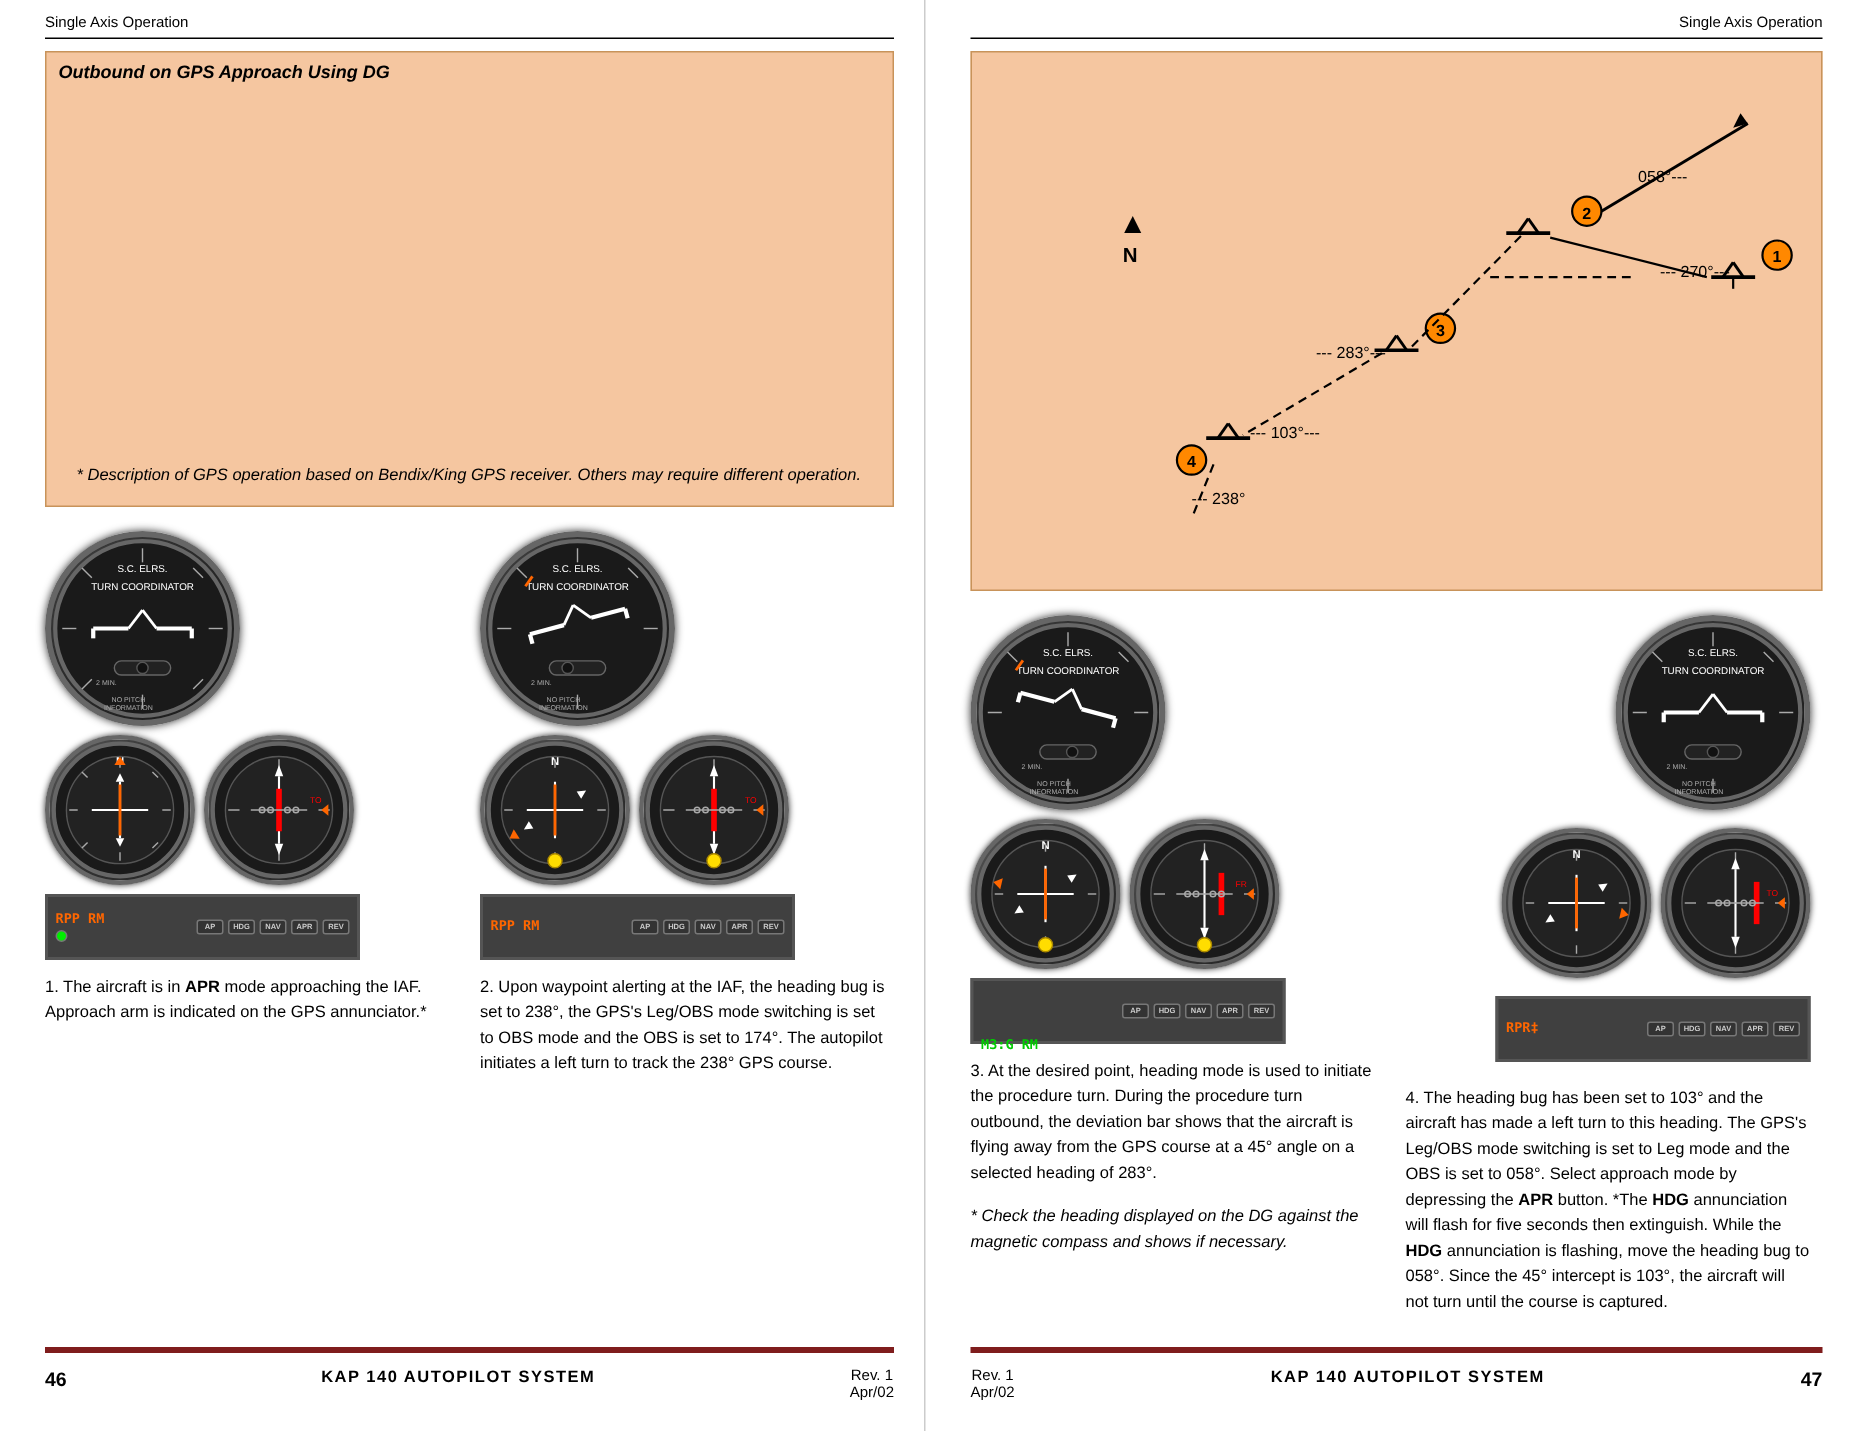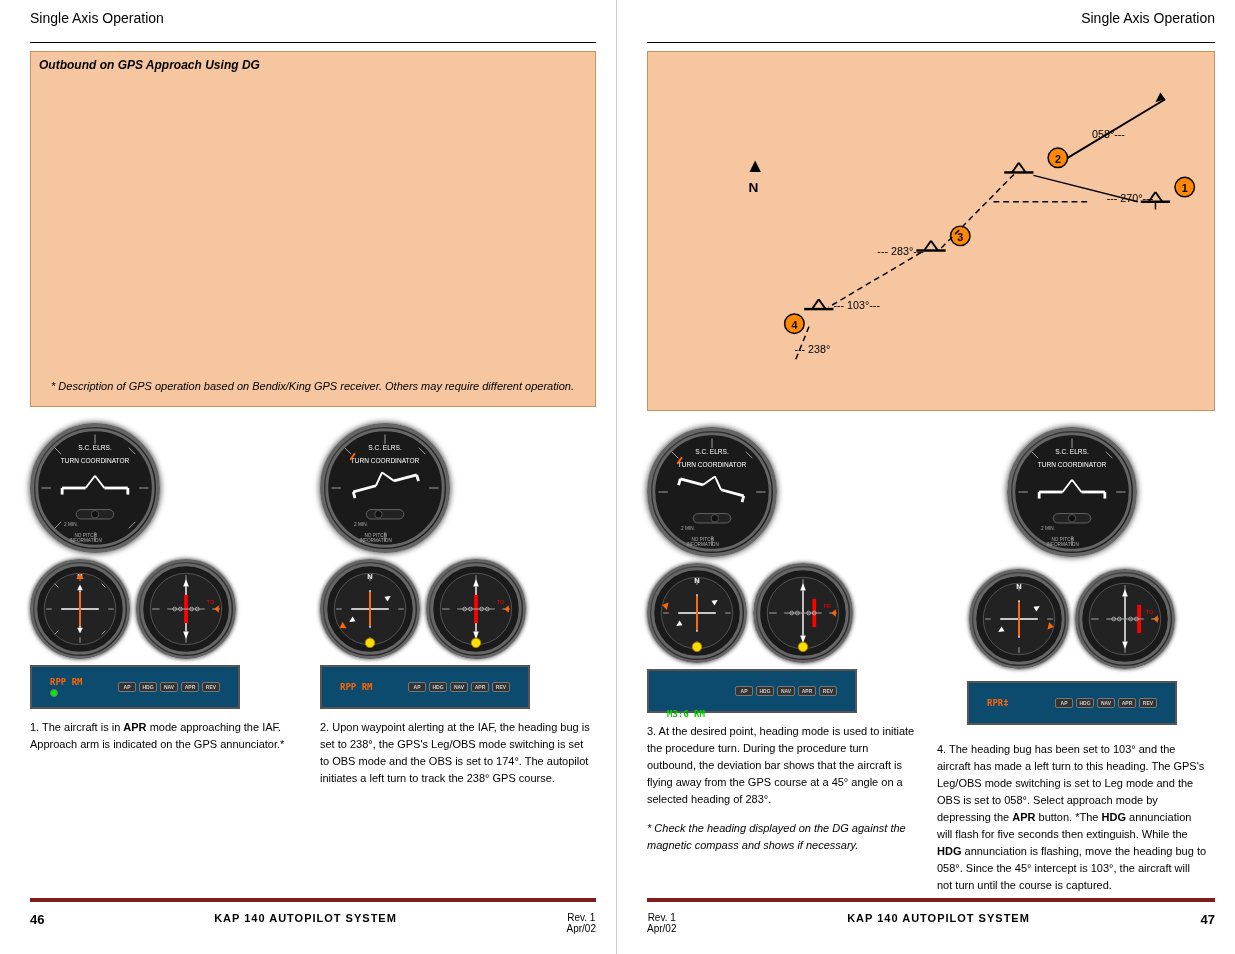--- a/index.html
+++ b/index.html
@@ -27,32 +27,32 @@
     }
 
     .page-right {
       width: 618px;
       padding: 10px 20px 20px 30px;
       display: flex;
       flex-direction: column;
     }
 
     .page-header {
-      font-size: 14px;
+      font-size: 10px;
       font-weight: normal;
       border-bottom: 1px solid #000;
-      padding-bottom: 16px;
+      padding-bottom: 4px;
       margin-bottom: 8px;
     }
 
     .diagram-area {
       background: #f5c6a0;
       border: 1px solid #c8935a;
       width: 100%;
-      height: 356px;
+      height: 304px;
       position: relative;
       margin-bottom: 10px;
     }
 
     .diagram-title {
       font-style: italic;
       font-weight: bold;
       font-size: 12px;
       padding: 6px 8px;
     }
@@ -128,26 +128,26 @@
       display: flex;
       align-items: center;
       justify-content: center;
       box-shadow: 0 0 4px rgba(0,0,0,0.8);
     }
 
     
     .autopilot-display {
       width: 210px;
       height: 44px;
-      background: #0c4a6e;
+      background: #404040;
       border: 2px solid #555;
       display: flex;
       flex-direction: row;
       align-items: center;
-      padding: 2px 18px;
+      padding: 2px 5px;
       gap: 6px;
       position: relative;
     }
 
     .ap-display-left {
       display: flex;
       flex-direction: column;
       justify-content: center;
       min-width: 40px;
     }
@@ -665,21 +665,21 @@
           </div>
         </div>
         <div class="caption-numbered">
           3. At the desired point, heading mode is used to initiate the procedure turn. During the procedure turn outbound, the deviation bar shows that the aircraft is flying away from the GPS course at a 45° angle on a selected heading of 283°.
         </div>
         <div style="font-size:11px; line-height:1.5; font-style:italic; margin-top:6px; max-width:270px;">
           * Check the heading displayed on the DG against the magnetic compass and shows if necessary.
         </div>
       </div>
 
-      <div style="display:flex; flex-direction:column; align-items:center; gap:12px;">
+      <div style="display:flex; flex-direction:column; align-items:flex-end; gap:12px;">
         <div class="instr-outer">
           <svg class="instr-svg" viewBox="0 0 130 130">
             <circle cx="65" cy="65" r="62" fill="#1a1a1a" stroke="#666" stroke-width="3"></circle>
             <g stroke="#aaa" stroke-width="1">
               <line x1="65" y1="8" x2="65" y2="18"></line>
               <line x1="65" y1="112" x2="65" y2="122"></line>
               <line x1="8" y1="65" x2="18" y2="65"></line>
               <line x1="112" y1="65" x2="122" y2="65"></line>
               <line x1="22" y1="22" x2="29" y2="29"></line>
               <line x1="101" y1="22" x2="108" y2="29"></line>

